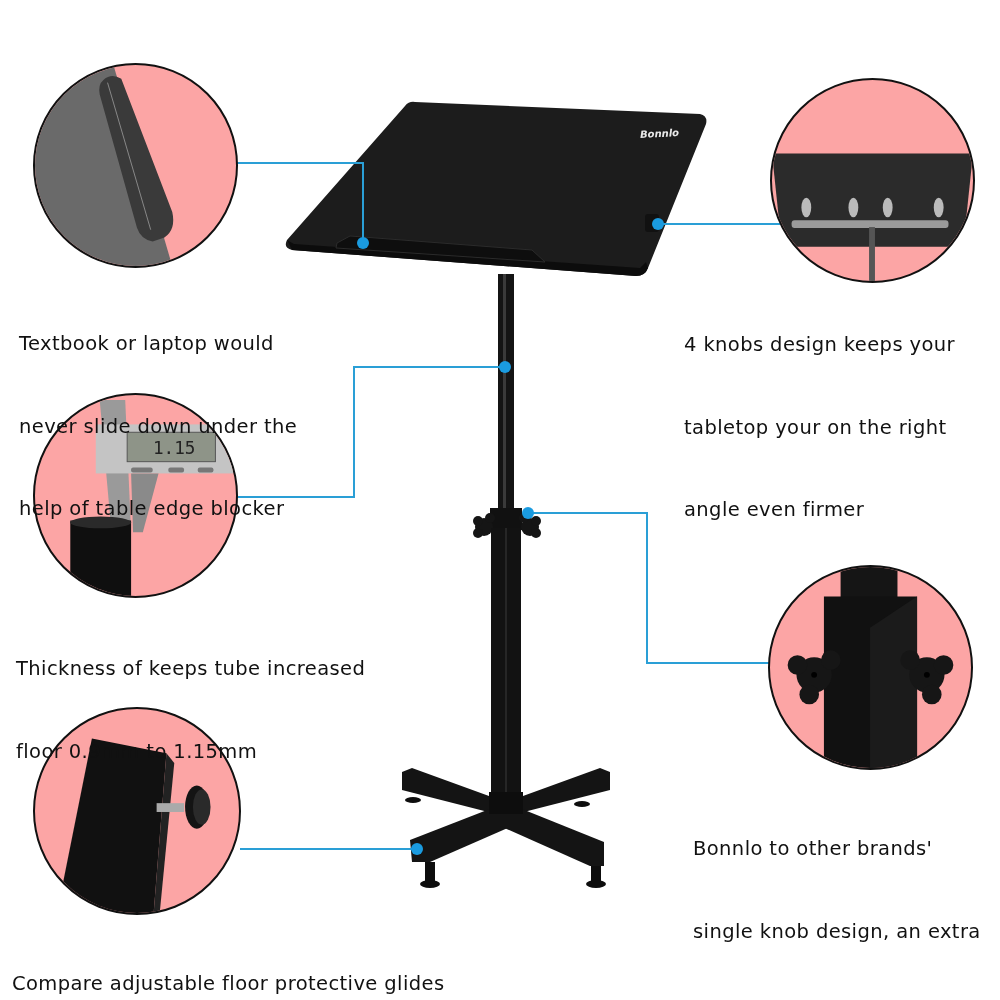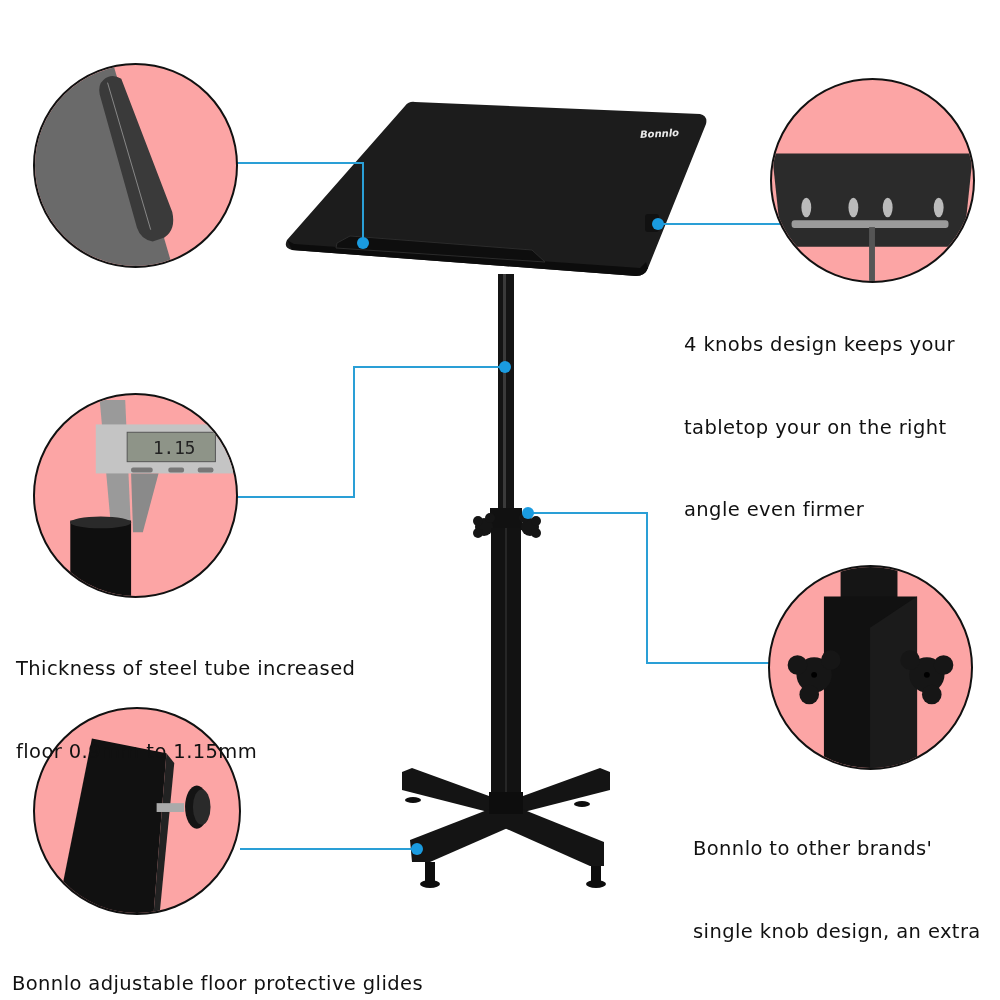--- a/index.html
+++ b/index.html
@@ -148,37 +148,42 @@
         <circle cx="160" cy="110" r="18"></circle>
           <circle cx="177" cy="100" r="10"></circle>
           <circle cx="165" cy="130" r="10"></circle>
           <circle cx="143" cy="95" r="10"></circle>
       </g>
       <circle cx="45" cy="110" r="3" fill="#000"></circle>
         <circle cx="160" cy="110" r="3" fill="#000"></circle>
     </svg>
   </div>
 
+  <div class="caption" style="left:19px;top:275px">
+    <span>Textbook or laptop would</span>
+    <span>never slide down under the</span>
+    <span>help of table edge blocker</span>
+  </div>
 
   <div class="caption" style="left:684px;top:276px">
     <span>4 knobs design keeps your</span>
     <span>tabletop your on the right</span>
     <span>angle even firmer</span>
   </div>
 
   <div class="caption" style="left:16px;top:600px">
-    <span>Thickness of steel tube increased</span>
+    <span>Thickness of keeps tube increased</span>
     <span>floor 0.9mm to 1.15mm</span>
   </div>
 
   <div class="caption" style="left:693px;top:780px">
     <span>Bonnlo to other brands'</span>
     <span>single knob design, an extra</span>
     
     
     
   </div>
 
   <div class="caption" style="left:12px;top:915px">
-    <span>Bonnlo adjustable floor protective glides</span>
+    <span>Compare adjustable floor protective glides</span>
     
   </div>
 </div>
 
 </body></html>

